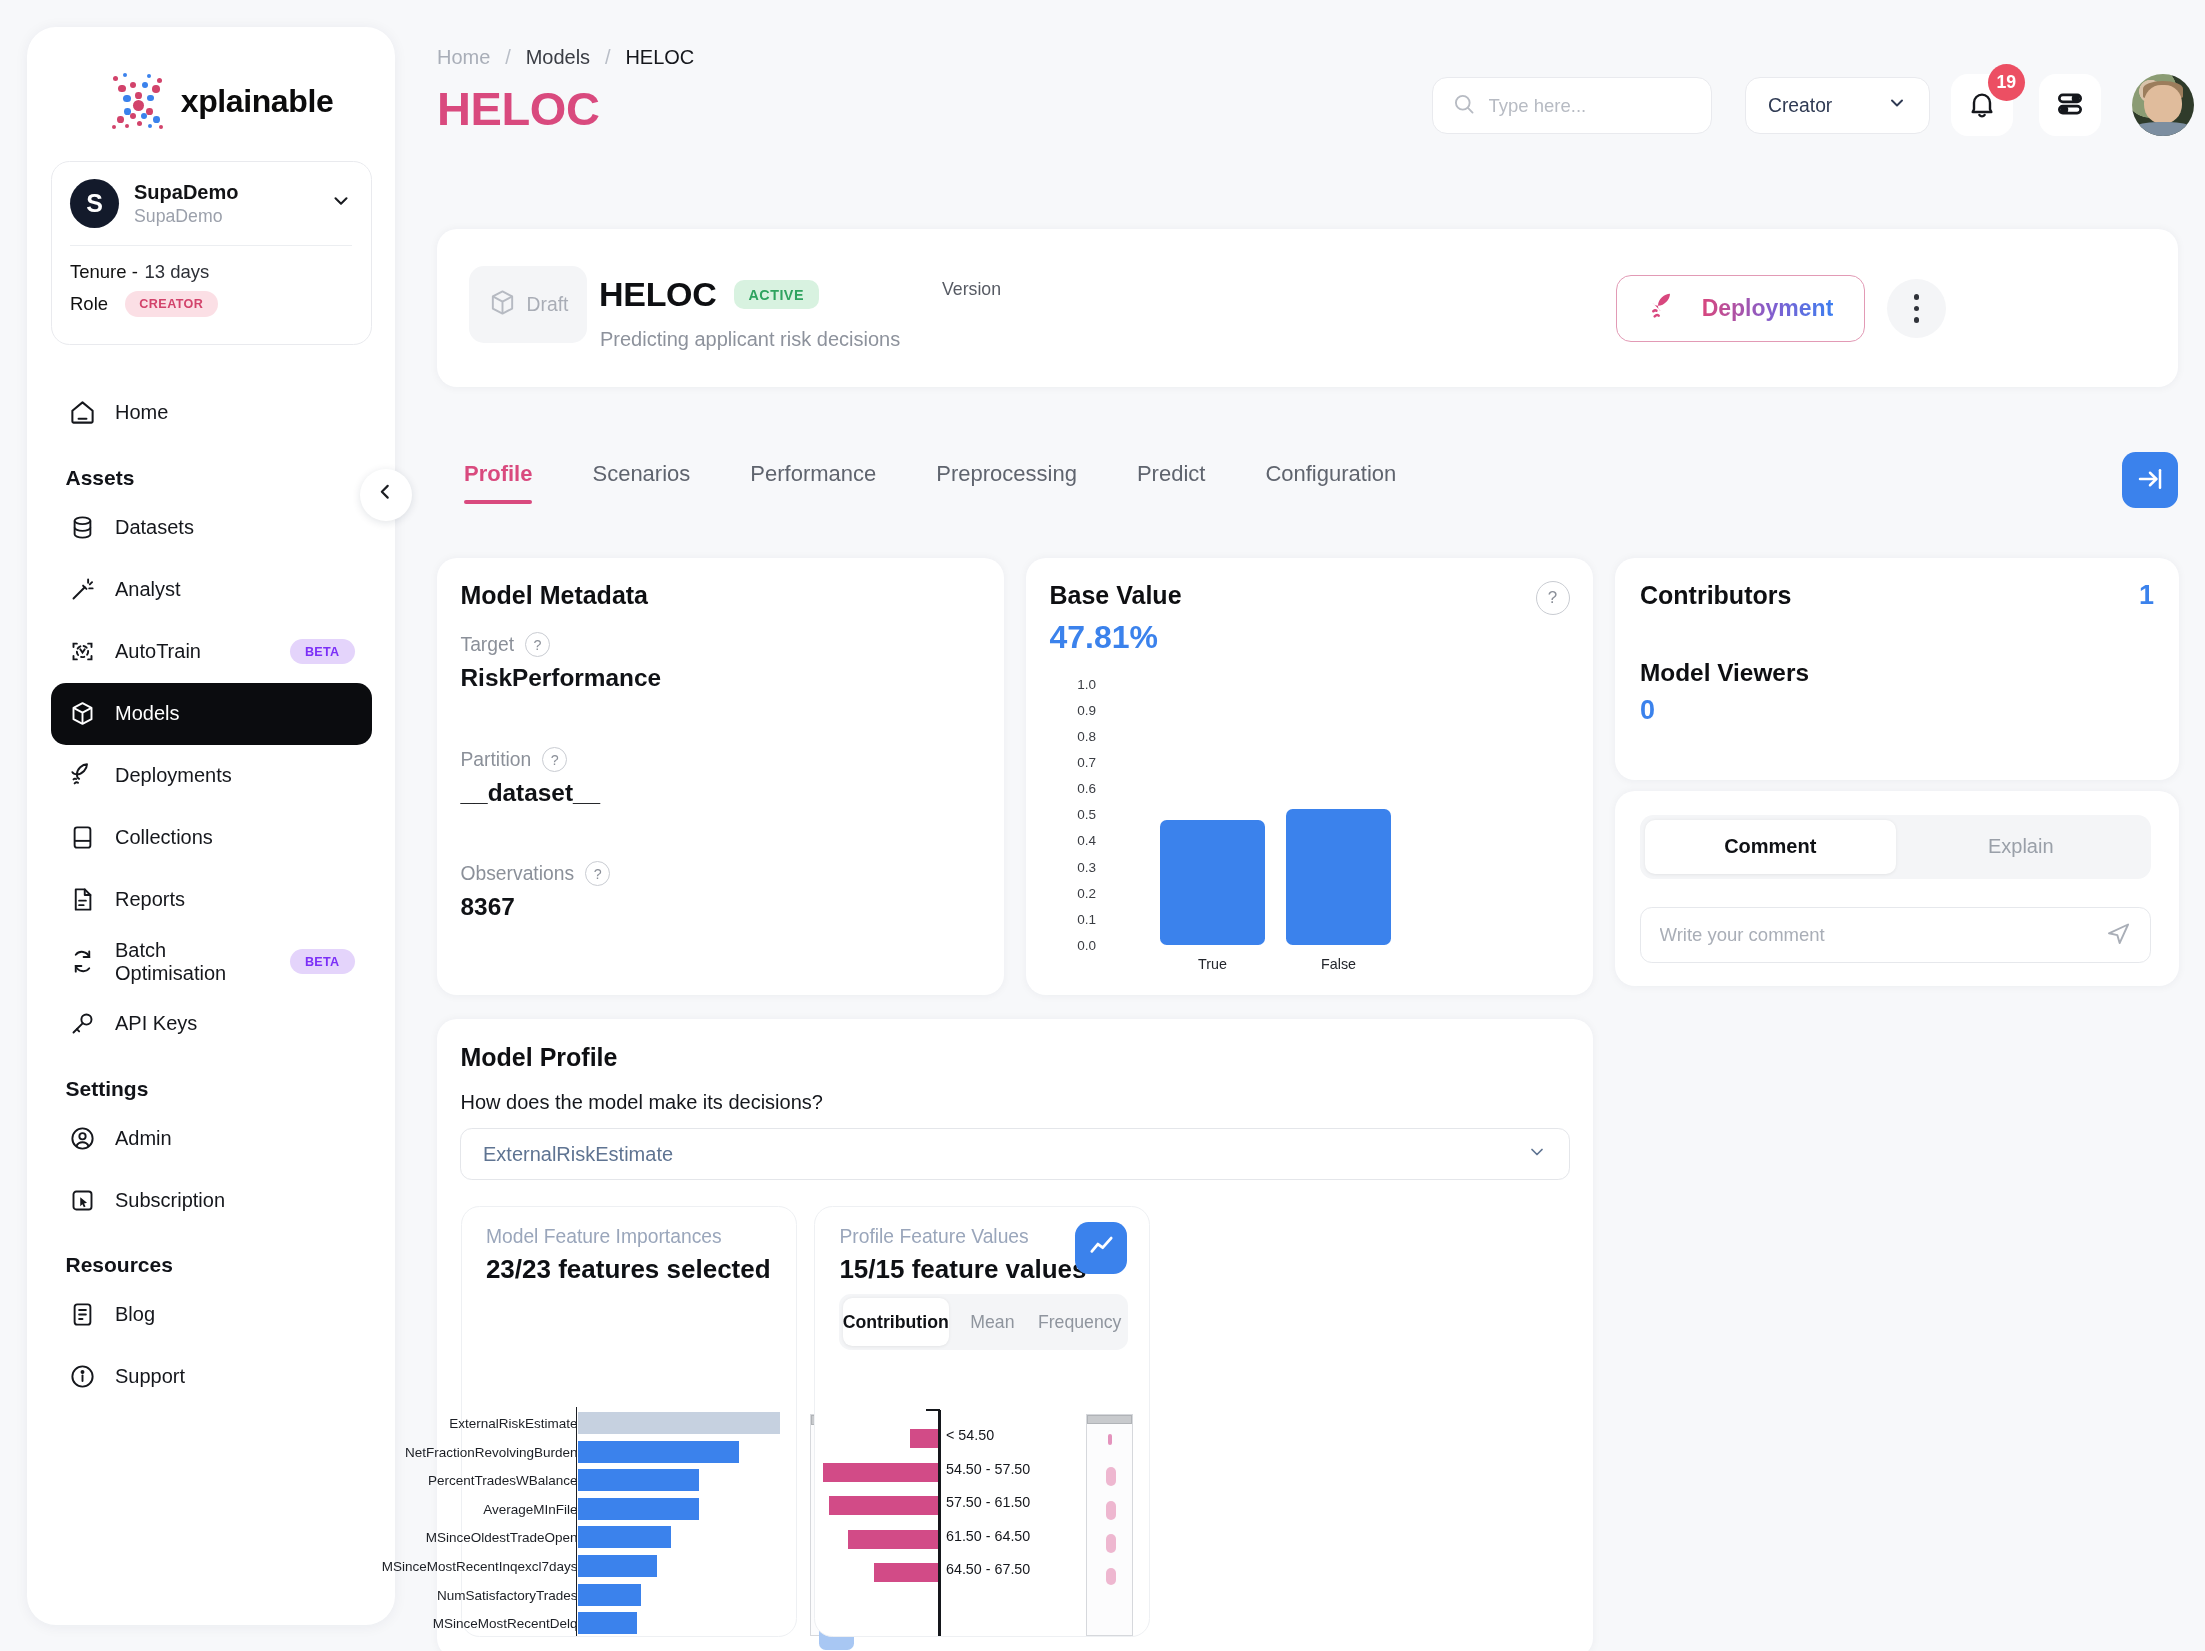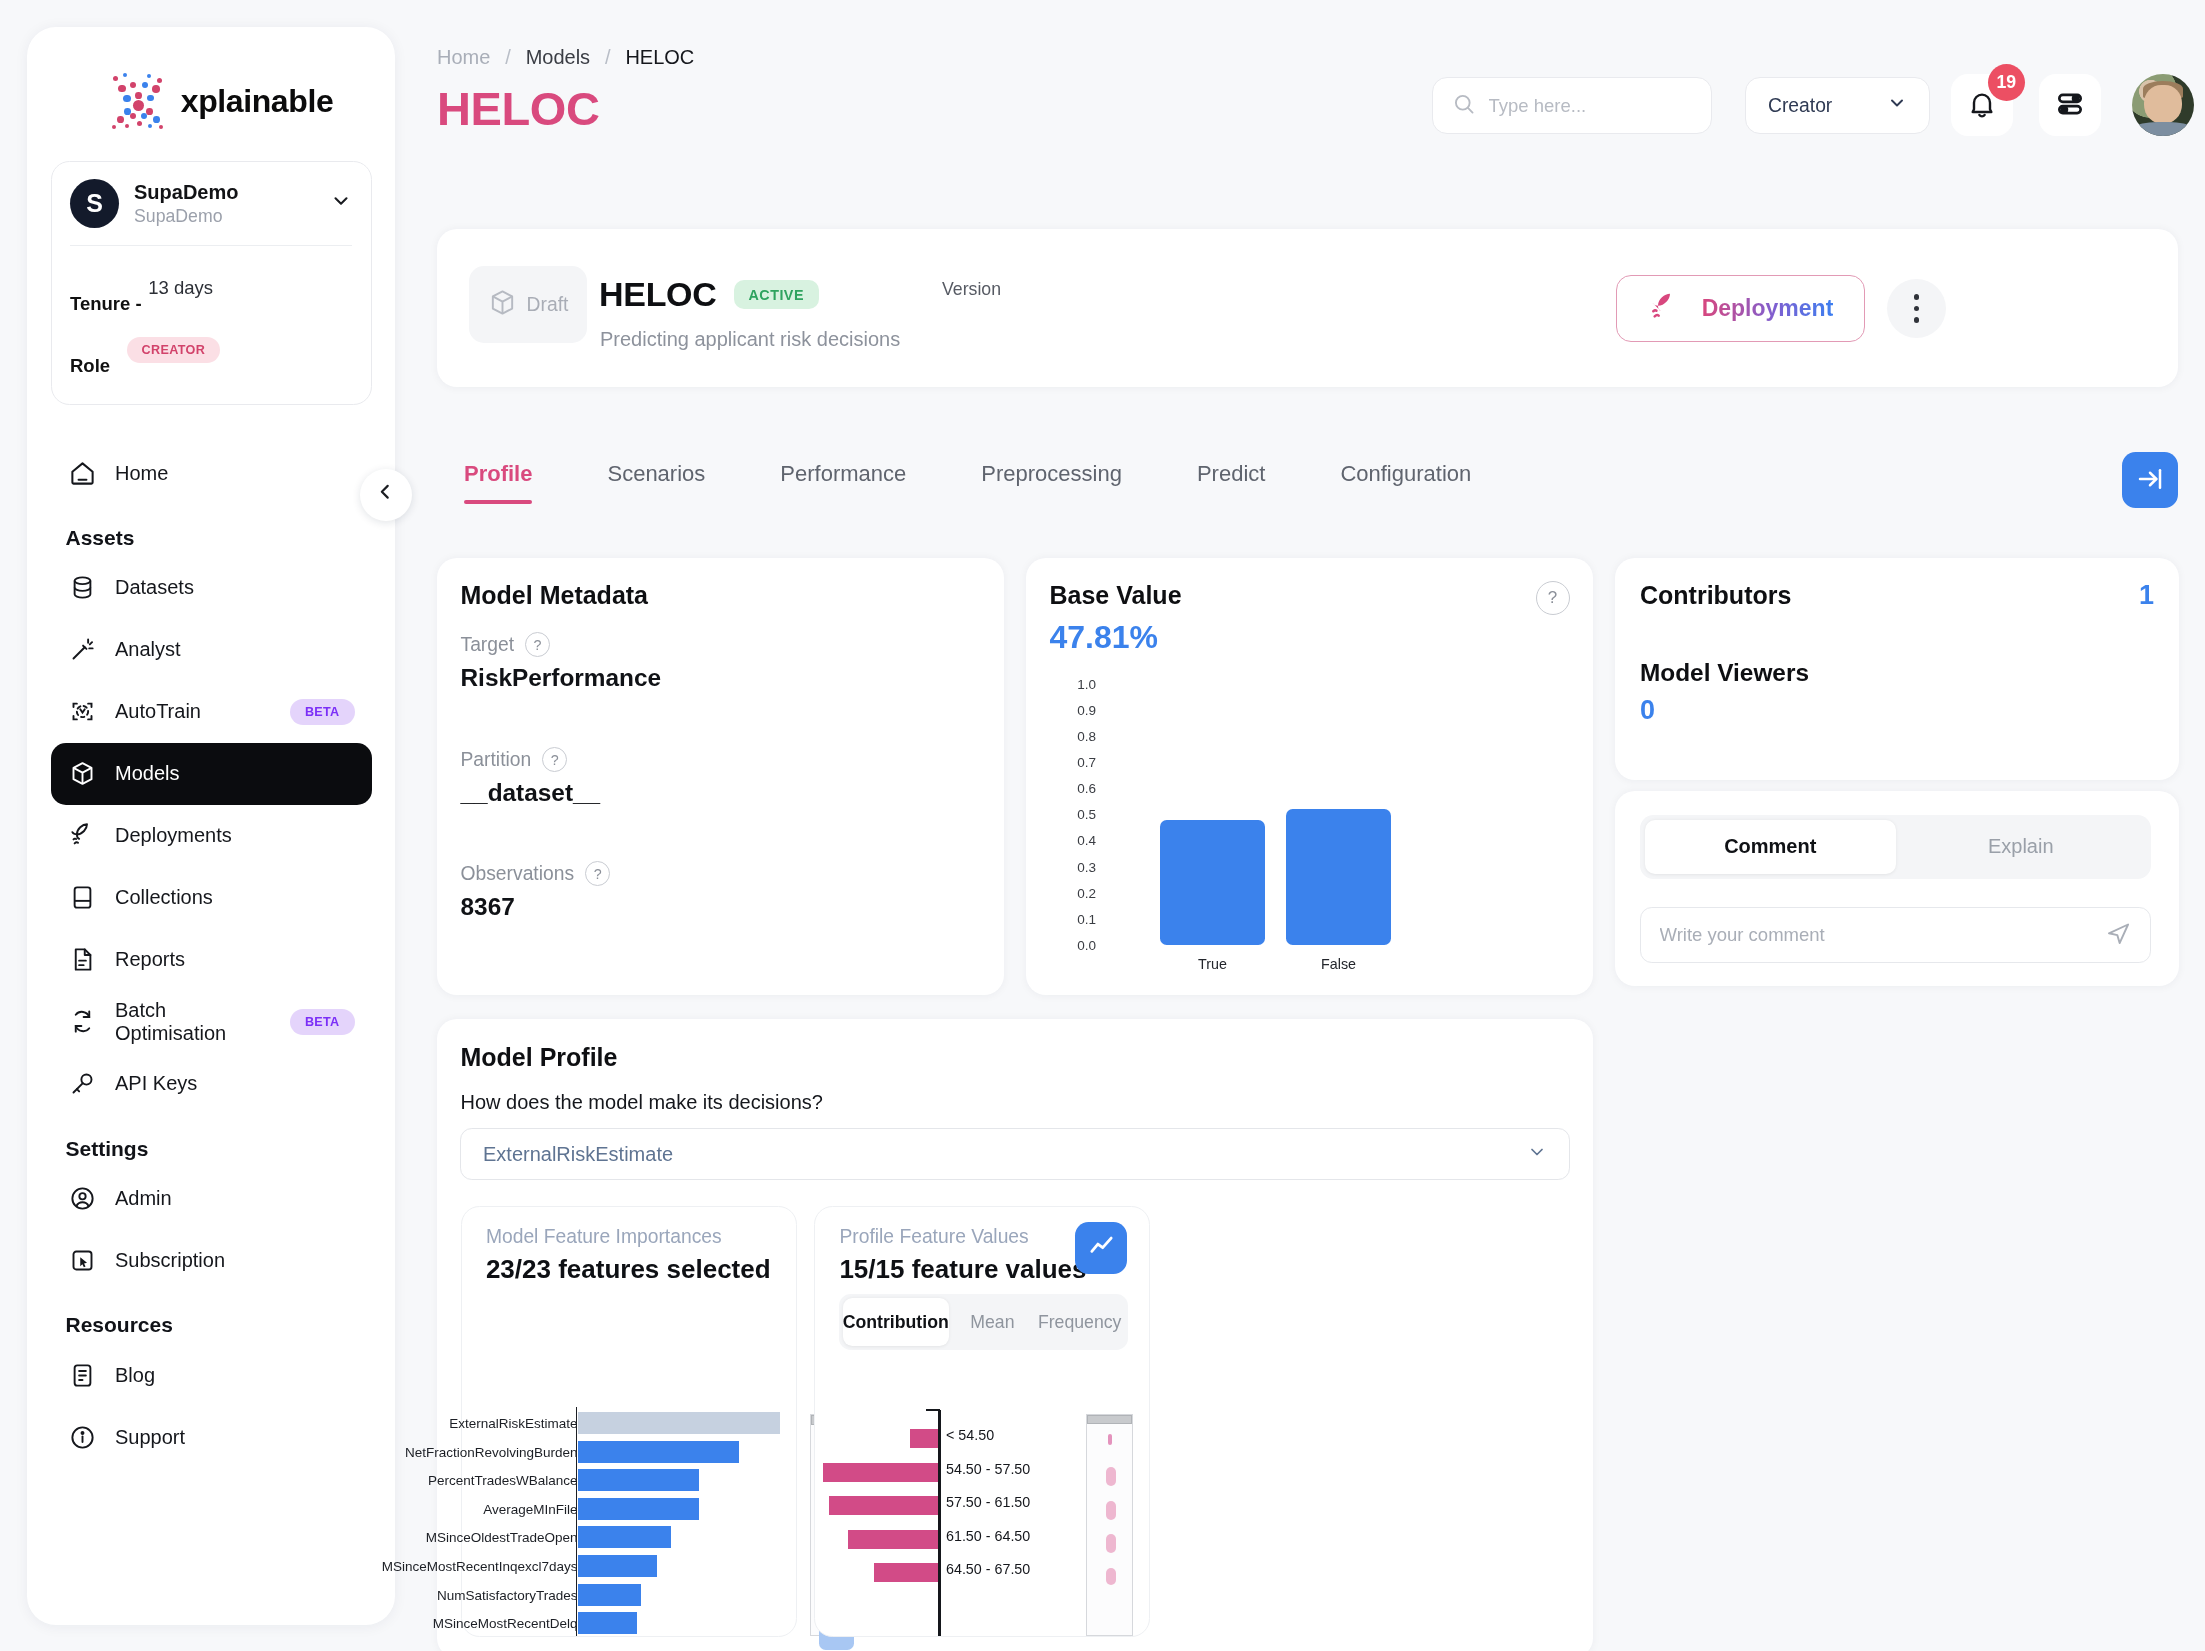--- a/index.html
+++ b/index.html
@@ -34,21 +34,21 @@
     width: 49px; height: 49px; border-radius: 50%;
     background: #131a2b; color:#fff; font-size: 25px; font-weight: 700;
     display:flex; align-items:center; justify-content:center; flex:none;
   }
   .org-names { flex: 1; }
   .org-name { font-size: 20px; font-weight: 700; color: #121316; line-height: 1.25; }
   .org-sub { font-size: 17.7px; color: #9ba0ab; line-height: 1.3; }
   .org-chev { color:#20232a; font-size: 18.5px; }
   .org-divider { height:0.8px; background:#eceef1; margin: 17px 0 15px; }
   .org-meta-row { display:flex; align-items:center; font-size: 18.5px; color:#111; margin-bottom: 8.4px; }
-  .org-meta-row .k { font-weight: 700; margin-top: 32px; }
+  .org-meta-row .k { font-weight: 400; }
   .org-meta-row .v { color:#2c2f36; margin-left: 6.7px; }
   .pill-creator {
     margin-left: 17px; background:#fbdfe5; color:#d2436b;
     font-size:12.6px; font-weight:600; letter-spacing:0.4px;
     padding: 5.9px 14.3px; border-radius: 840px;
   }
 
   .nav { padding: 18.5px 23.5px 0 23.5px; }
   .nav-section {
     font-size: 21px; font-weight: 700; color:#111318;
@@ -172,21 +172,21 @@
   .deploy-btn svg { width:32px; height:32px; }
   .kebab-btn {
     position:absolute; left:1887px; top:279px; width:59px; height:59px;
     border-radius:50%; background:#f4f5f7;
     display:flex; flex-direction:column; align-items:center; justify-content:center; gap:5.9px;
     cursor:pointer;
   }
   .kebab-btn i { width:5.9px; height:5.9px; border-radius:50%; background:#30333a; display:block; }
 
   
-  .tabs { position:absolute; left:464px; top:461px; display:flex; gap:15px; }
+  .tabs { position:absolute; left:464px; top:461px; display:flex; gap:0; }
   .tab {
     font-size:22px; color:#5f646e; padding: 0 30px 17px 30px; cursor:pointer;
     position: relative;
   }
   .tab:first-child { padding-left: 0; }
   .tab.active { color:#d94a7e; font-weight:600; }
   .tab.active::after {
     content:""; position:absolute; left:0; right:30px; bottom:0; height:4.2px;
     background:#d94a7e; border-radius:2.5px;
   }

